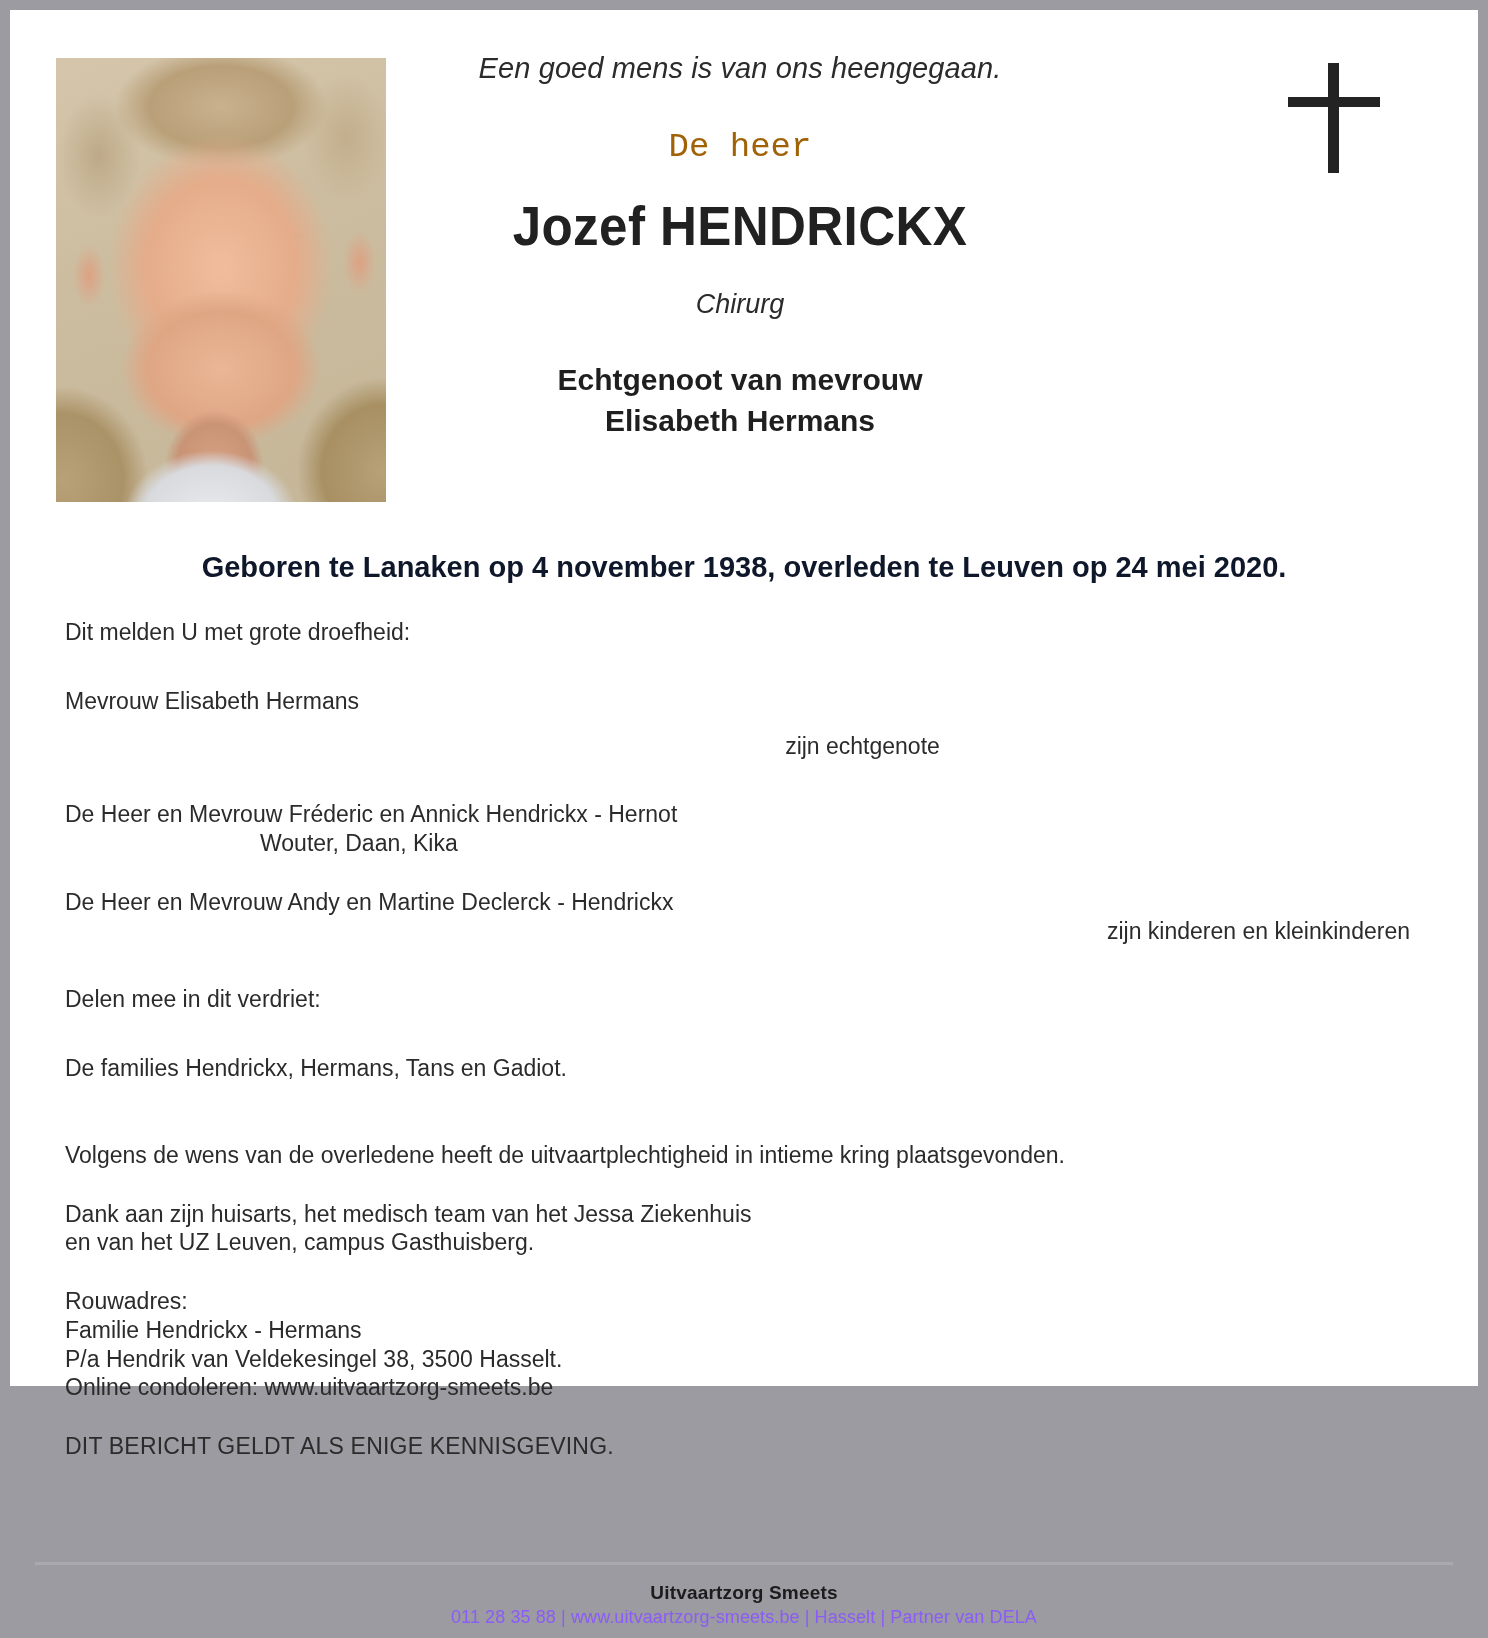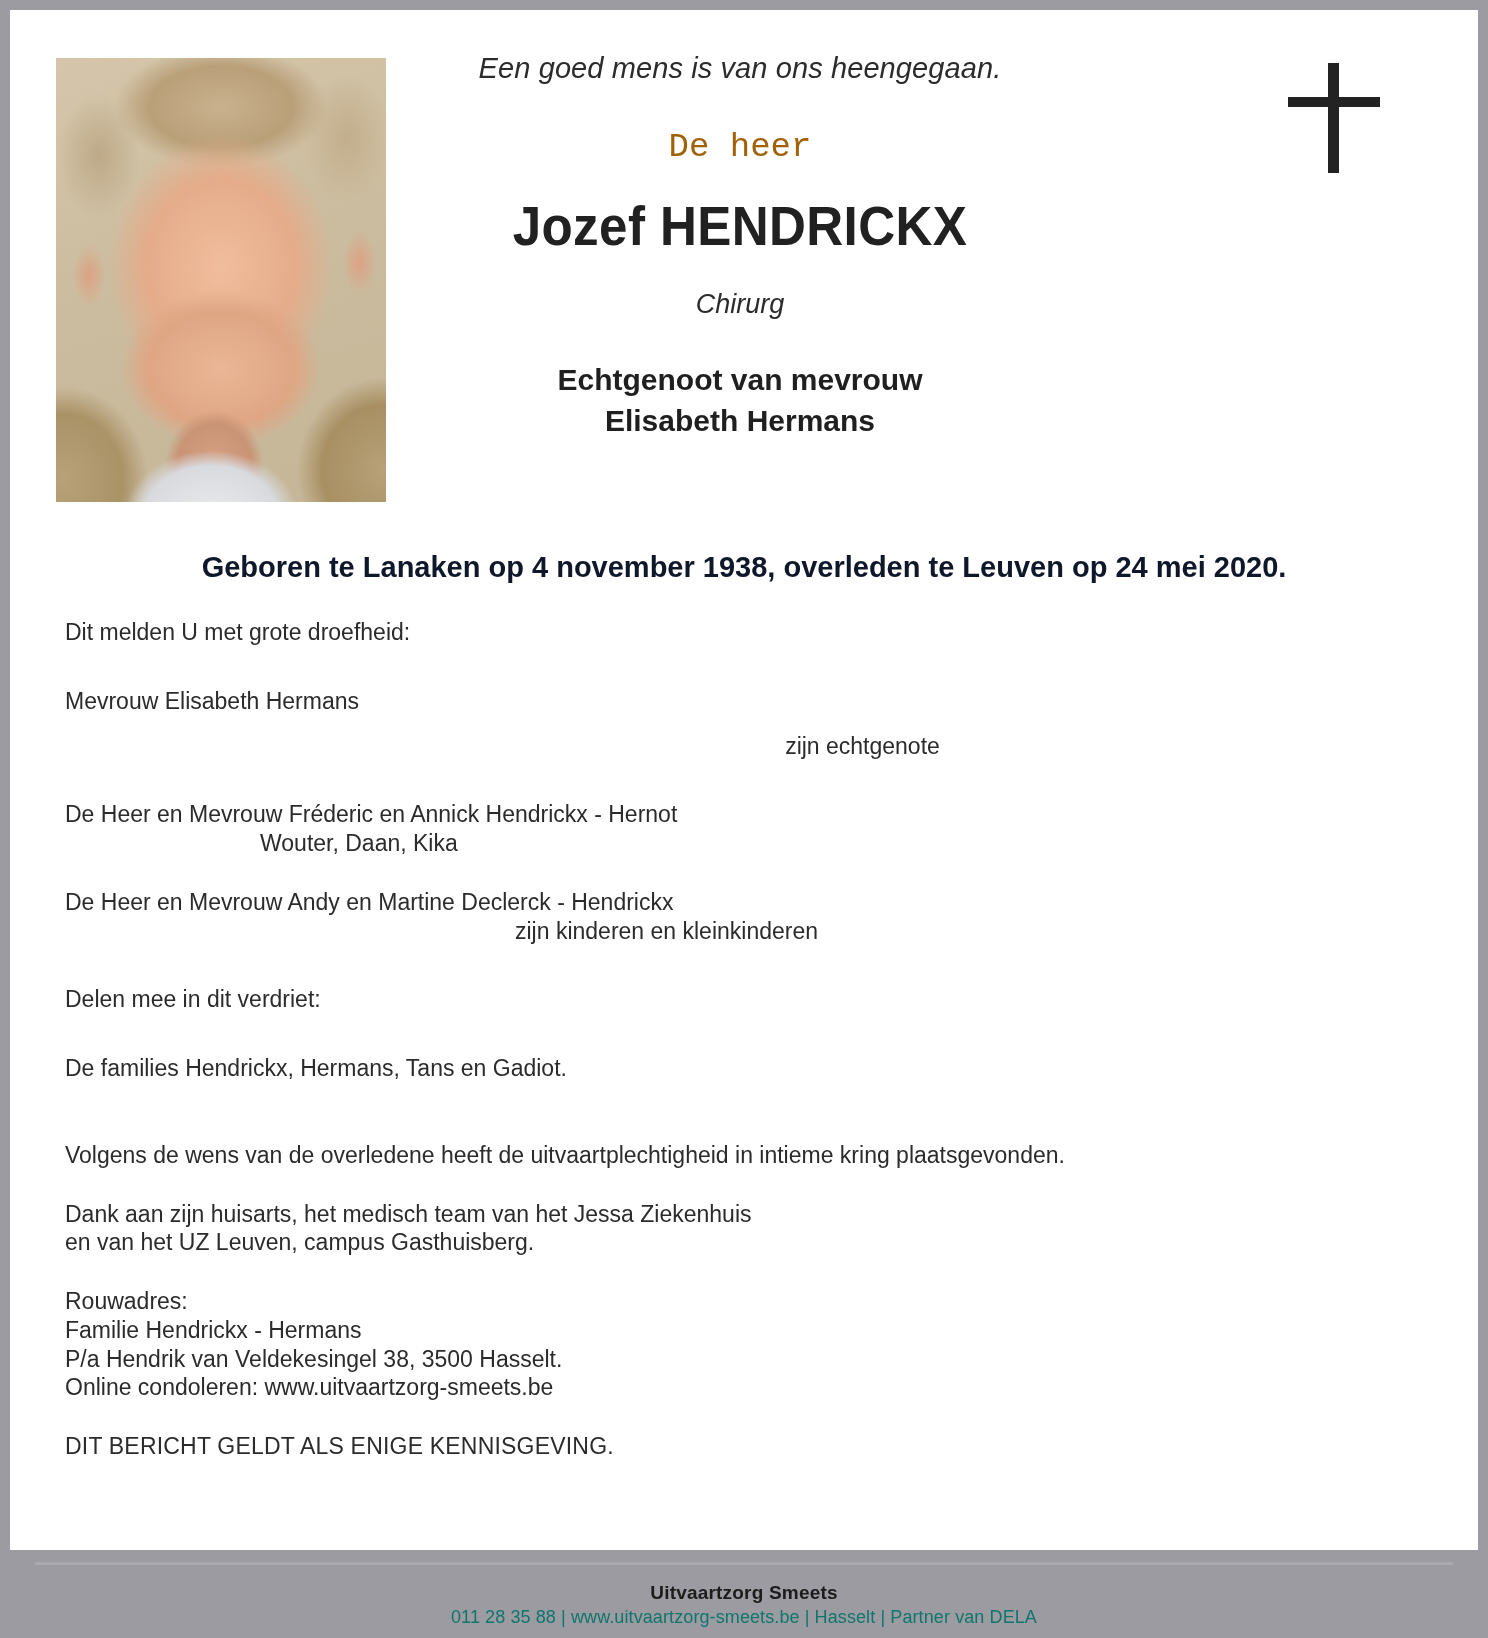--- a/index.html
+++ b/index.html
@@ -7,21 +7,21 @@
   html, body {
     width:1488px;
     height:1638px;
     background:#9b9ba1;
     font-family:"Liberation Sans", sans-serif;
   }
 
   .card {
     position:absolute;
     left:10px; top:10px;
-    width:1468px; height:1540px;
+    width:1468px; height:1376px;
     background:#ffffff;
   }
 
   
   .photo-wrap {
     position:absolute;
     left:46px; top:48px;
     width:330px; height:444px;
     overflow:hidden;
     background:#cdbda4;
@@ -84,29 +84,29 @@
 
   
   .body { position:absolute; left:55px; top:608px; width:1345px;
           font-size:23px; color:#2b2b2b; line-height:1.25; }
   .body p { margin:0; }
   .gap-lg { height:40px; }
   .gap-md { height:30px; }
   .gap-sm { height:16px; }
   .gap-xl { height:58px; }
   .right-ind  { text-align:center; padding-left:250px; }
-  .right-ind2 { text-align:left; padding-left:450px; }
+  .right-ind2 { text-align:right; padding-left:450px; }
   .indent     { padding-left:195px; }
   .notice     { letter-spacing:.2px; }
 
   
   .rule { position:absolute; left:25px; top:1552px; width:1418px; height:3px; background:#a9a9ae; }
   .footer { position:absolute; left:25px; top:1565px; width:1418px; text-align:center;margin-top:7px; }
   .footer .fname { font-size:19px; font-weight:bold; color:#1c1c1c; letter-spacing:.2px; }
-  .footer .fline { font-size:18px; color:#0f766e; margin-top:3px; letter-spacing:.1px; }
+  .footer .fline { font-size:18px; color:#8b5cf6; margin-top:3px; letter-spacing:.1px; }
 </style>
 </head>
 <body>
 
 <div class="card">
 
   <div class="photo-wrap">
     <div class="photo"></div>
   </div>
 

